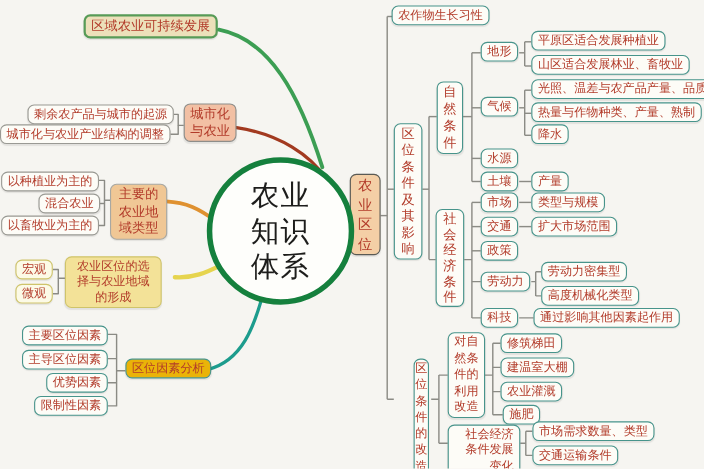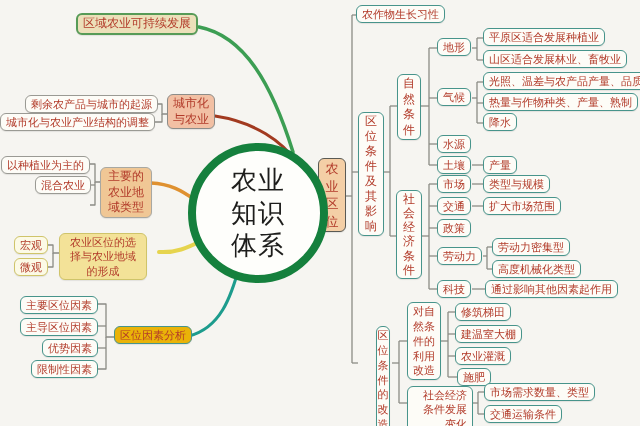--- a/index.html
+++ b/index.html
@@ -23,21 +23,21 @@
   .b-cream-yellow{background:#fcfae6;border:1.5px solid #cfc46a;}
   .b-tan-green{background:#ece0ba;border:2px solid #579b57;font-size:12px;}
   .b-salmon{background:#f2c0a4;border:1.5px solid #8d8d89;font-size:12px;}
   .b-orange{background:#f0c795;border:1.5px solid #a8a8a2;font-size:12px;margin-top:13px;}
   .b-yellow{background:#f3e298;border:1.5px solid #cfc46a;}
   .b-tan-teal{background:#eab308;border:1.5px solid #47948b;}
   .b-root{background:#f4cfa6;border:1.5px solid #5a5a54;font-size:13px;line-height:1.35;}
   .vert{white-space:normal;word-break:break-all;text-align:center;}
   #center-circle{
     position:absolute;z-index:3;left:188px;top:143px;width:124px;height:124px;
-    background:#fefefb;border:8px solid #15803d;border-radius:50%;
+    background:#fefefb;border:5px solid #15803d;border-radius:50%;
     display:flex;align-items:center;justify-content:center;
   }
   #center-circle .ctext{
     width:58px;font-size:26px;line-height:1.25;color:#1d1d1b;
     text-align:center;white-space:normal;word-break:break-all;letter-spacing:1px;
   }
 </style>
 </head>
 <body>
 
@@ -143,20 +143,21 @@
   </div>
 
   <div class="node b-tan-green" style="right:442px;top:13px">区域农业可持续发展</div>
 
   <div class="node b-white-gray" style="right:482px;top:95px">剩余农产品与城市的起源</div>
   <div class="node b-white-gray" style="right:485px;top:113px">城市化与农业产业结构的调整</div>
   <div class="node b-salmon wrap" style="left:167px;top:94px;width:48px">城市化与农业</div>
 
   <div class="node b-white-gray" style="right:550px;top:156px">以种植业为主的</div>
   <div class="node b-white-gray" style="right:549px;top:176px">混合农业</div>
+  <div class="node b-white-gray" style="right:550px;top:196px">以畜牧业为主的</div>
   <div class="node b-orange wrap" style="left:100px;top:154px;width:52px">主要的农业地域类型</div>
 
   <div class="node b-cream-yellow" style="right:592px;top:236px">宏观</div>
   <div class="node b-cream-yellow" style="right:592px;top:258px">微观</div>
   <div class="node b-yellow wrap" style="left:59px;top:233px;width:88px">农业区位的选择与农业地域的形成</div>
 
   <div class="node b-white-teal" style="right:542px;top:296px">主要区位因素</div>
   <div class="node b-white-teal" style="right:542px;top:318px">主导区位因素</div>
   <div class="node b-white-teal" style="right:542px;top:339px">优势因素</div>
   <div class="node b-white-teal" style="right:542px;top:360px">限制性因素</div>

